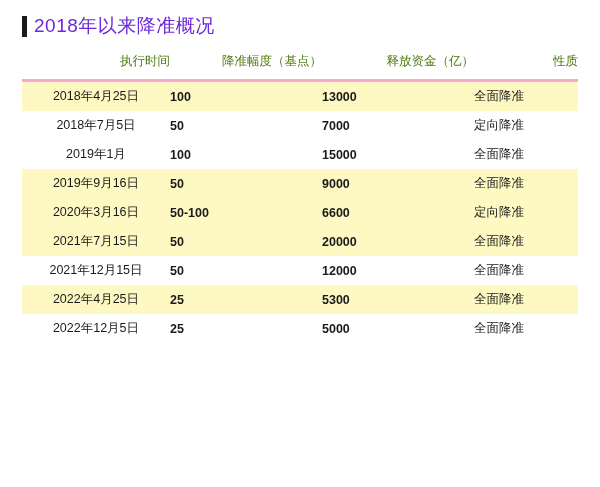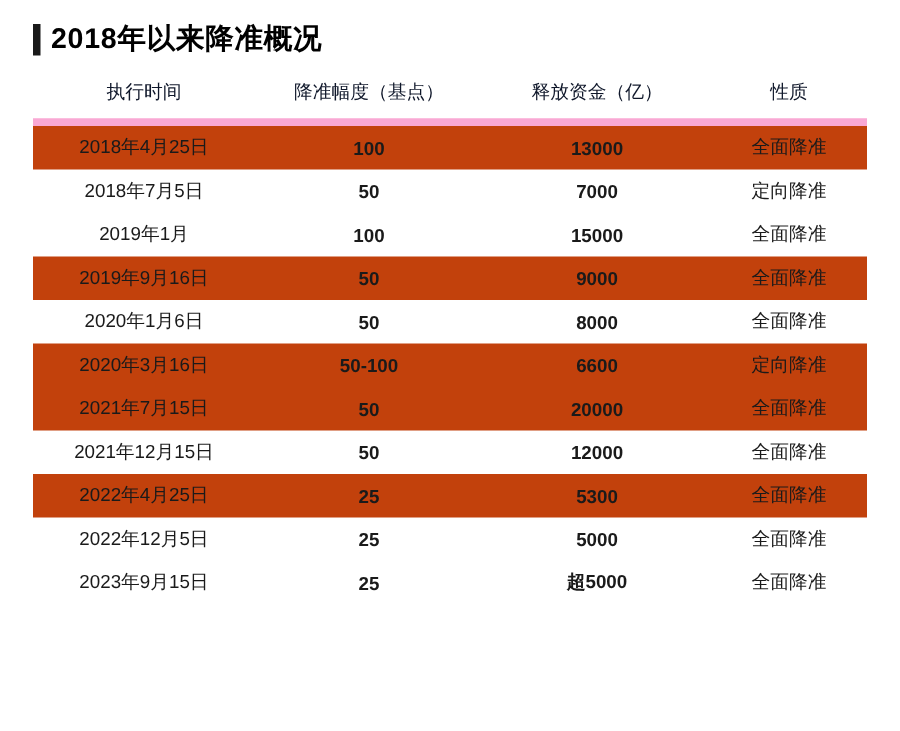--- a/index.html
+++ b/index.html
@@ -29,46 +29,46 @@
     box-sizing: border-box;
   }
   .title-bar {
     width: 5px;
     height: 21px;
     background: #1a1a1a;
     margin-right: 7px;
   }
   .title-text {
     font-size: 19px;
-    font-weight: bold;
+    font-weight: normal;
     letter-spacing: 0.5px;
-    color: #000000;
+    color: #6d28d9;
   }
   table.data {
     width: 556px;
     border-collapse: collapse;
     table-layout: fixed;
   }
   table.data th {
     font-size: 12.5px;
     font-weight: normal;
-    color: #0f172a;
+    color: #4d7c0f;
     padding: 9px 0 9px 0;
-    text-align: center;
-    border-bottom: 5px solid #f9a8d4;
+    text-align: right;
+    border-bottom: 3px solid #f9a8d4;
   }
   table.data td {
     font-size: 12.5px;
-    text-align: center;
+    text-align: left;
     padding: 6px 0 6px 0;
     color: #1a1a1a;
     height: 17px;
   }
   table.data tr.shaded td {
-    background: #c2410c;
+    background: #fef9c3;
   }
   table.data td.c0 { text-align: center; }
   table.data td.c1, table.data td.c2 { font-weight: bold; }
   col.col0 { width: 148px; }
   col.col1 { width: 152px; }
   col.col2 { width: 152px; }
   col.col3 { width: 104px; }
 </style>
 </head>
 <body>
@@ -113,26 +113,20 @@
         <td class="c1">100</td>
         <td class="c2">15000</td>
         <td class="c3">全面降准</td>
       </tr>
       <tr class="shaded">
         <td class="c0">2019年9月16日</td>
         <td class="c1">50</td>
         <td class="c2">9000</td>
         <td class="c3">全面降准</td>
       </tr>
-      <tr>
-        <td class="c0">2020年1月6日</td>
-        <td class="c1">50</td>
-        <td class="c2">8000</td>
-        <td class="c3">全面降准</td>
-      </tr>
       <tr class="shaded">
         <td class="c0">2020年3月16日</td>
         <td class="c1">50-100</td>
         <td class="c2">6600</td>
         <td class="c3">定向降准</td>
       </tr>
       <tr class="shaded">
         <td class="c0">2021年7月15日</td>
         <td class="c1">50</td>
         <td class="c2">20000</td>
@@ -149,22 +143,16 @@
         <td class="c1">25</td>
         <td class="c2">5300</td>
         <td class="c3">全面降准</td>
       </tr>
       <tr>
         <td class="c0">2022年12月5日</td>
         <td class="c1">25</td>
         <td class="c2">5000</td>
         <td class="c3">全面降准</td>
       </tr>
-      <tr>
-        <td class="c0">2023年9月15日</td>
-        <td class="c1">25</td>
-        <td class="c2">超5000</td>
-        <td class="c3">全面降准</td>
-      </tr>
     </tbody>
   </table>
 
 </div>
 
 </body></html>

